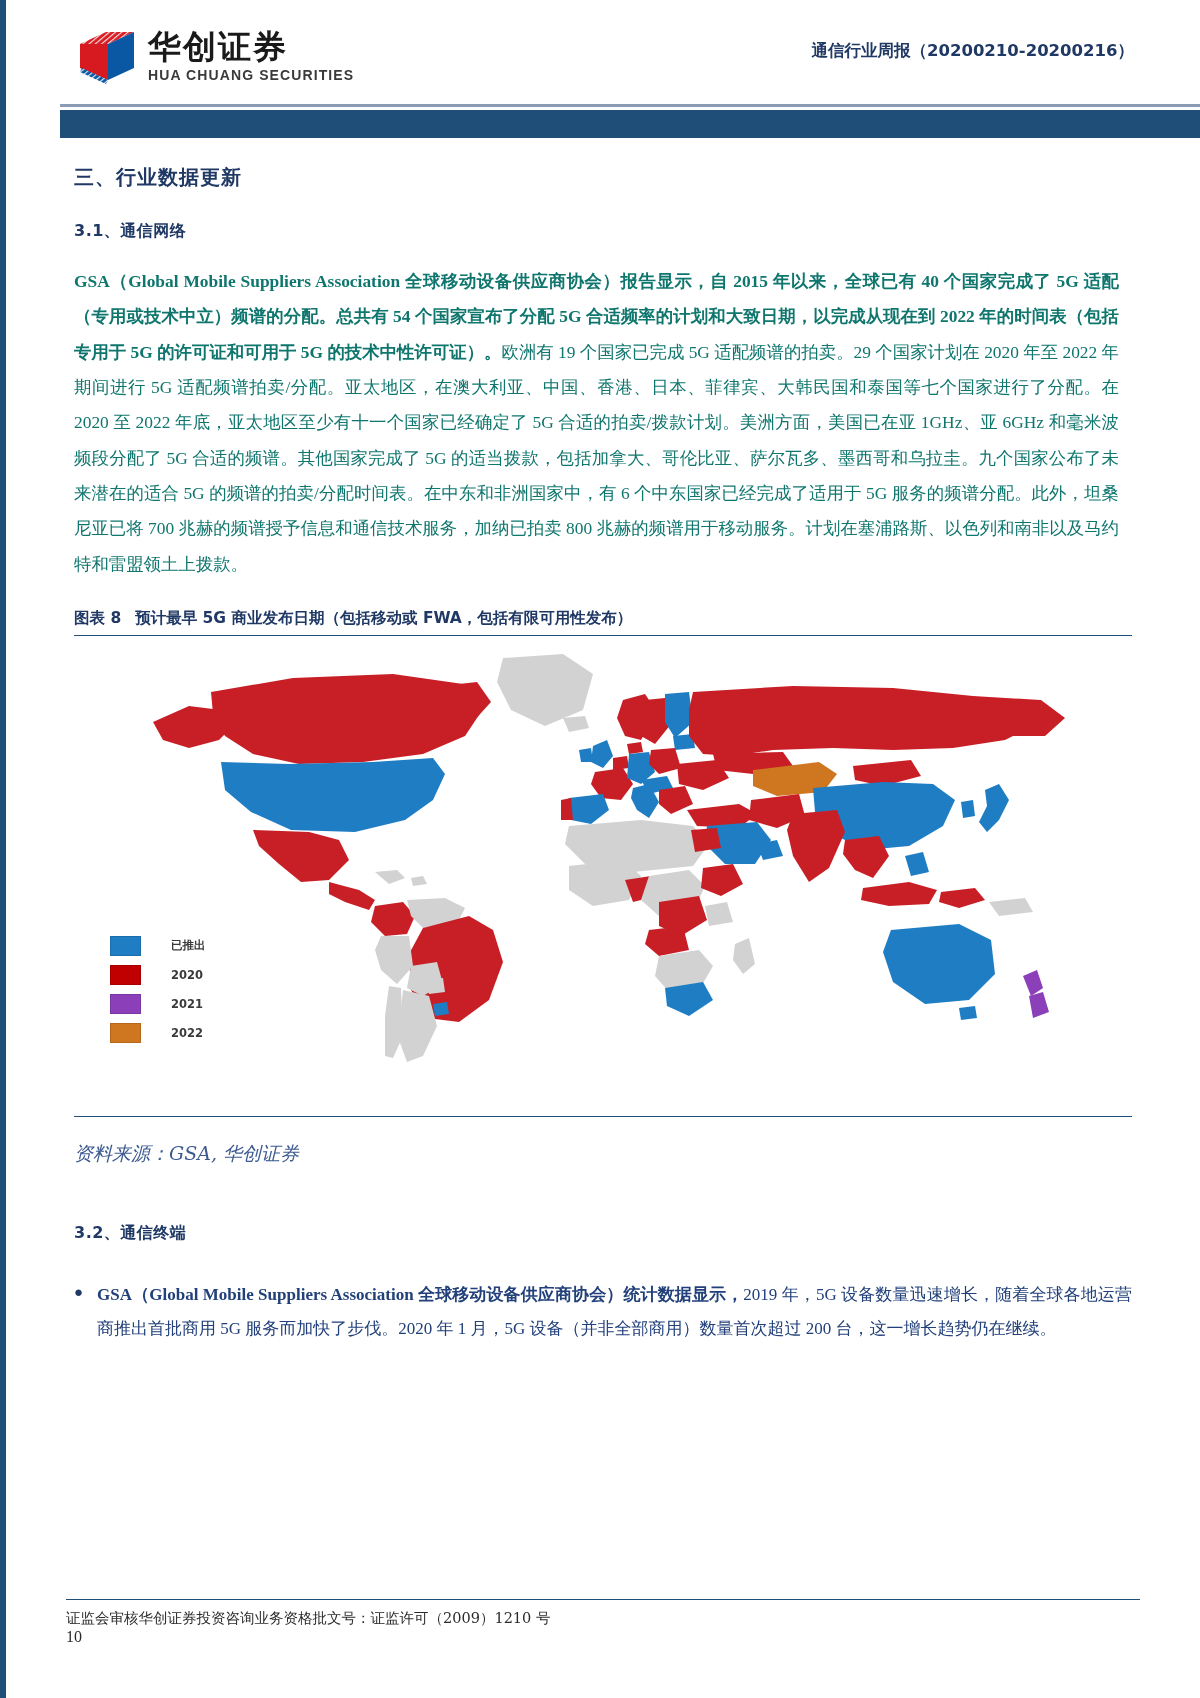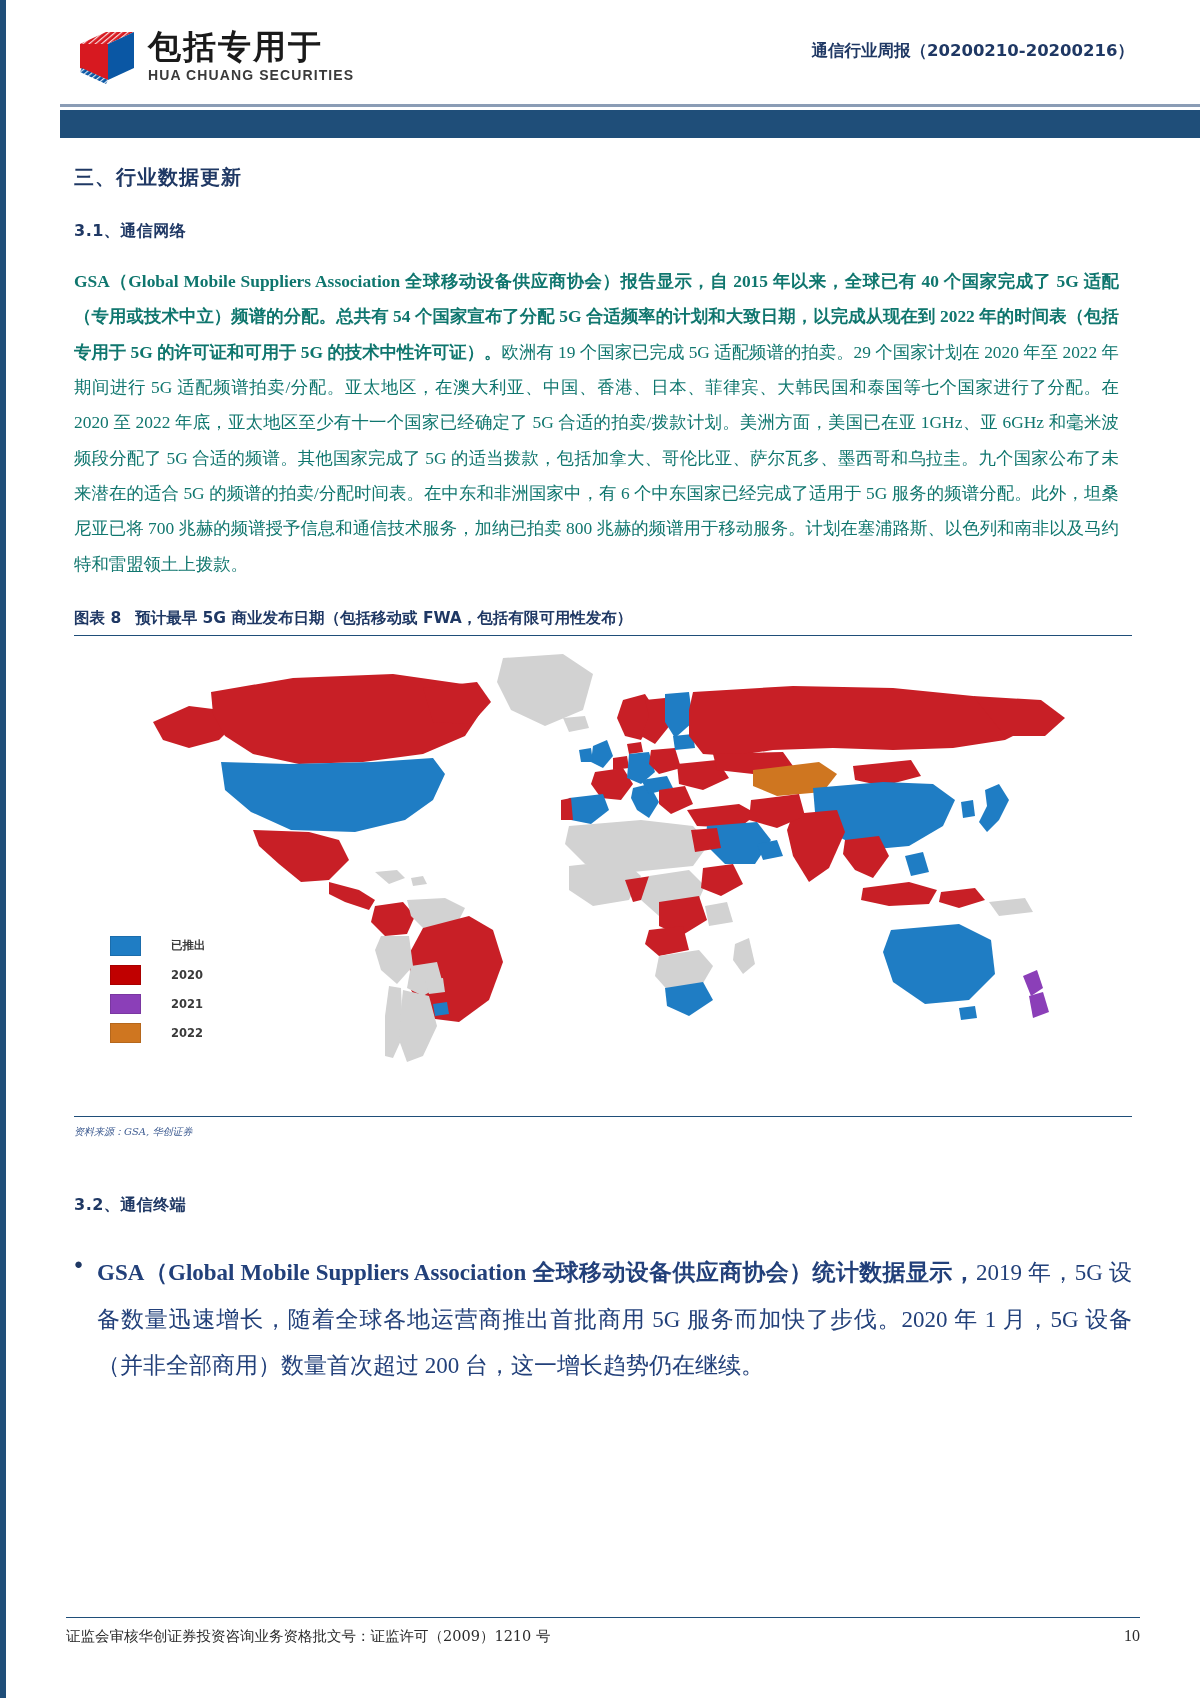--- a/index.html
+++ b/index.html
@@ -144,40 +144,41 @@
     color:#3a3a3a;
     font-weight:bold;
   }
   .fig-source-rule{
     border-top:1.5px solid #1f4e79;
     margin-top:0;
   }
   .fig-source{
     font-family:"DejaVu Serif", serif;
     font-style:italic;
-    font-size:10px;
+    font-size:19px;
     color:#3c5a90;
     padding-top:8px;
+    margin-top:16px;
   }
 
   
   .bullet-block{
     margin:34px 8px 0 8px;
     display:flex;
     align-items:flex-start;
   }
   .bullet-dot{
     font-size:15px;
     color:#1f3864;
     line-height:1.9;
     margin-right:14px;
     flex:0 0 auto;
   }
   .bullet-text{
-    font-size:23px;
+    font-size:17px;
     line-height:2.03;
     color:#22407a;
     text-align:justify;
     text-justify:inter-ideograph;
     flex:1 1 auto;
   }
   .bullet-text .lead{font-weight:bold;}
 
   
   .footer{
@@ -186,20 +187,21 @@
   }
   .footer-rule{
     border-top:1.5px solid #1f4e79;
     margin-bottom:9px;
   }
   .footer-row{
     display:flex;justify-content:space-between;align-items:baseline;
     font-family:"DejaVu Serif", serif;
     font-size:14.5px;
     color:#2b2b2b;
+    flex-direction:column;
   }
   .footer-page{
     font-family:Liberation Serif, serif;
     font-size:16px;
   }
 </style>
 </head>
 <body>
 
 <div class="page">
@@ -219,21 +221,21 @@
               <rect width="1.2" height="4" fill="#ffffff" opacity=".85"></rect>
             </pattern>
           </defs>
           <polygon points="4,16 30,4 58,4 32,16" fill="url(#stripeR)"></polygon>
           <polygon points="4,16 32,16 32,52 4,40" fill="#d71920"></polygon>
           <polygon points="32,16 58,4 58,40 32,52" fill="#0a57a4"></polygon>
           <polygon points="6,40 32,52 30,56 4,44" fill="url(#stripeB)"></polygon>
         </svg>
       </div>
       <div>
-        <div class="logo-text-cn">包括专用于</div>
+        <div class="logo-text-cn">华创证券</div>
         <div class="logo-text-en">HUA CHUANG SECURITIES</div>
       </div>
     </div>
     <div class="header-title">通信行业周报（20200210-20200216）</div>
     <div class="header-rule"></div>
     <div class="header-band"></div>
   </div>
 
   <div class="content">
 

